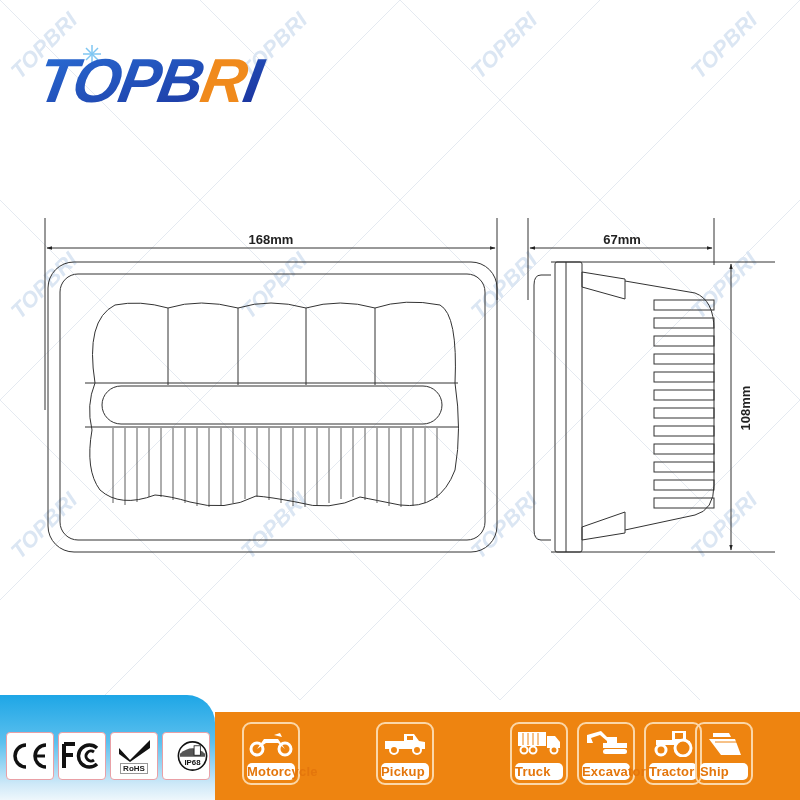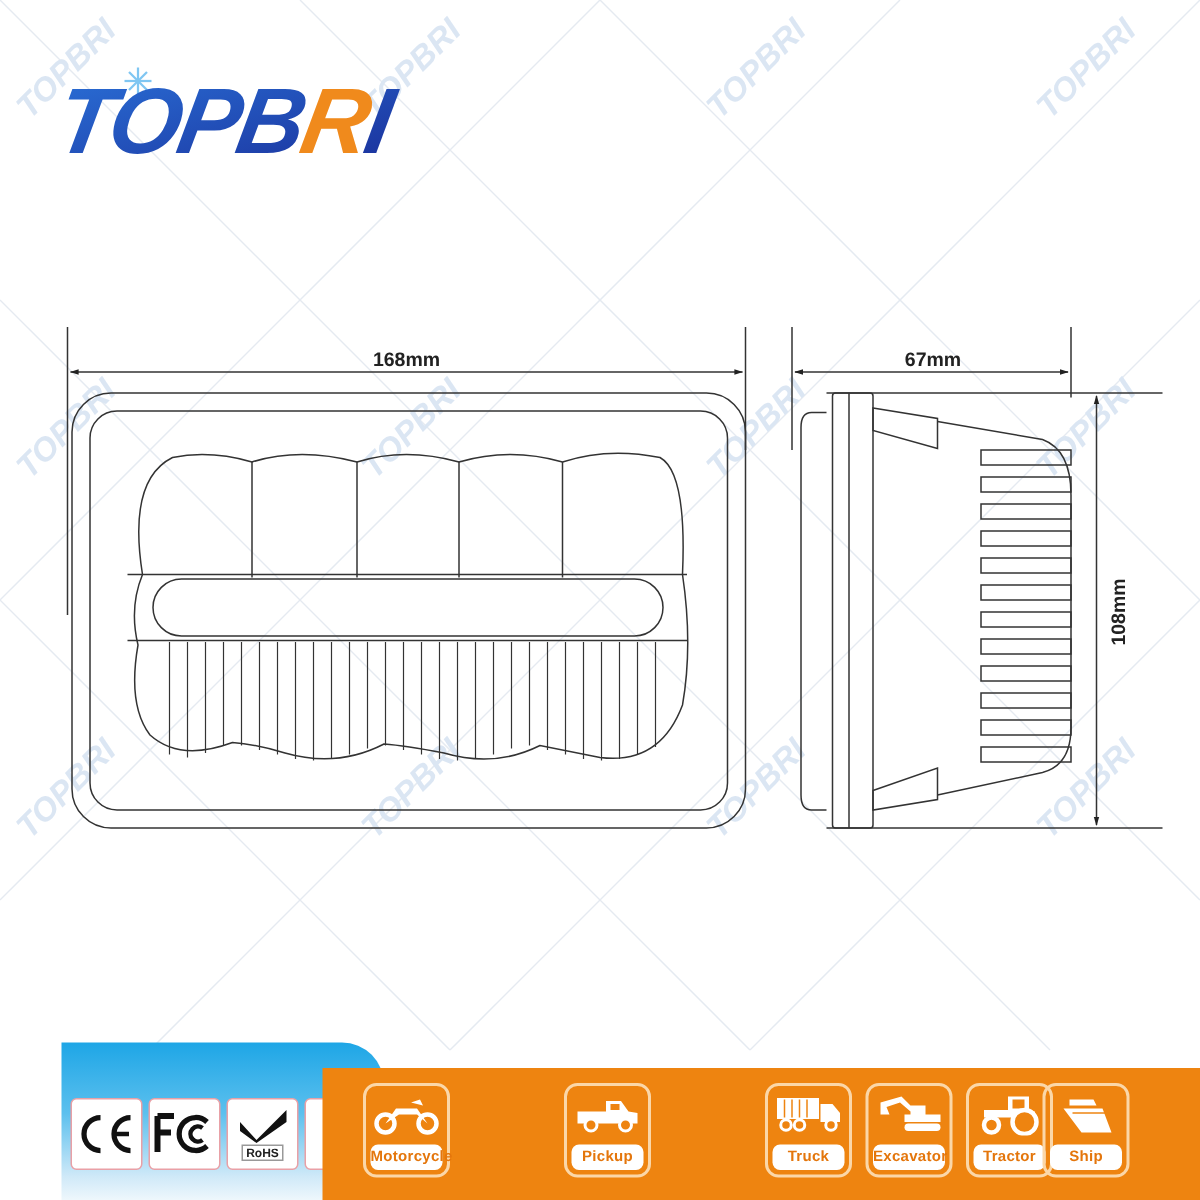--- a/index.html
+++ b/index.html
@@ -12,41 +12,40 @@
 
   .drawing { position: absolute; left: 0; top: 0; width: 800px; height: 700px; }
 
   .dim-label { font-family: "Liberation Sans", sans-serif; font-weight: bold; font-size: 13px; fill: #222; }
 
   .bottom-bar { position: absolute; left: 0; top: 695px; width: 800px; height: 105px; }
   .cert-panel {
     position: absolute; left: 0; top: 0; width: 215px; height: 105px;
     background: linear-gradient(to bottom, #1ea6e6 0%, #5cc0ee 45%, #cfe9f8 85%, #eef7fc 100%);
     border-top-right-radius: 28px;
-    margin-left: 41px;
   }
   .cert-badge {
     position: absolute; top: 37px; width: 48px; height: 48px;
     background: #fff; border: 1px solid #e9a0a6; border-radius: 4px;
     display: flex; align-items: center; justify-content: center;
   }
   .app-panel {
     position: absolute; left: 215px; top: 17px; width: 585px; height: 88px;
     background: #ee8410;
   }
   .app-tile {
     position: absolute; top: 10px; width: 58px; height: 63px;
     border: 2px solid #fbd7a8; border-radius: 9px;
   }
   .app-icon { position: absolute; left: 4px; top: 5px; width: 46px; height: 28px; }
   .app-label {
     position: absolute; left: 3px; right: 3px; bottom: 3px; height: 17px;
     background: #fff; border-radius: 5px;
-    color: #e4760c; font-weight: bold; font-size: 10px; line-height: 17px;
-    text-align: center; white-space: nowrap; letter-spacing: 0.2px; margin-top: 40px;
+    color: #e4760c; font-weight: bold; font-size: 13px; line-height: 17px;
+    text-align: left; white-space: nowrap; letter-spacing: 0.2px; margin-top: 40px;
   }
 </style>
 </head>
 <body>
 
 <svg class="watermark-layer" width="800" height="800" viewBox="0 0 800 800">
   <g stroke="#dfe6ee" stroke-width="1" fill="none" opacity="0.8">
     <line x1="0" y1="0" x2="700" y2="700"></line>
     <line x1="200" y1="0" x2="800" y2="600"></line>
     <line x1="400" y1="0" x2="800" y2="400"></line>

